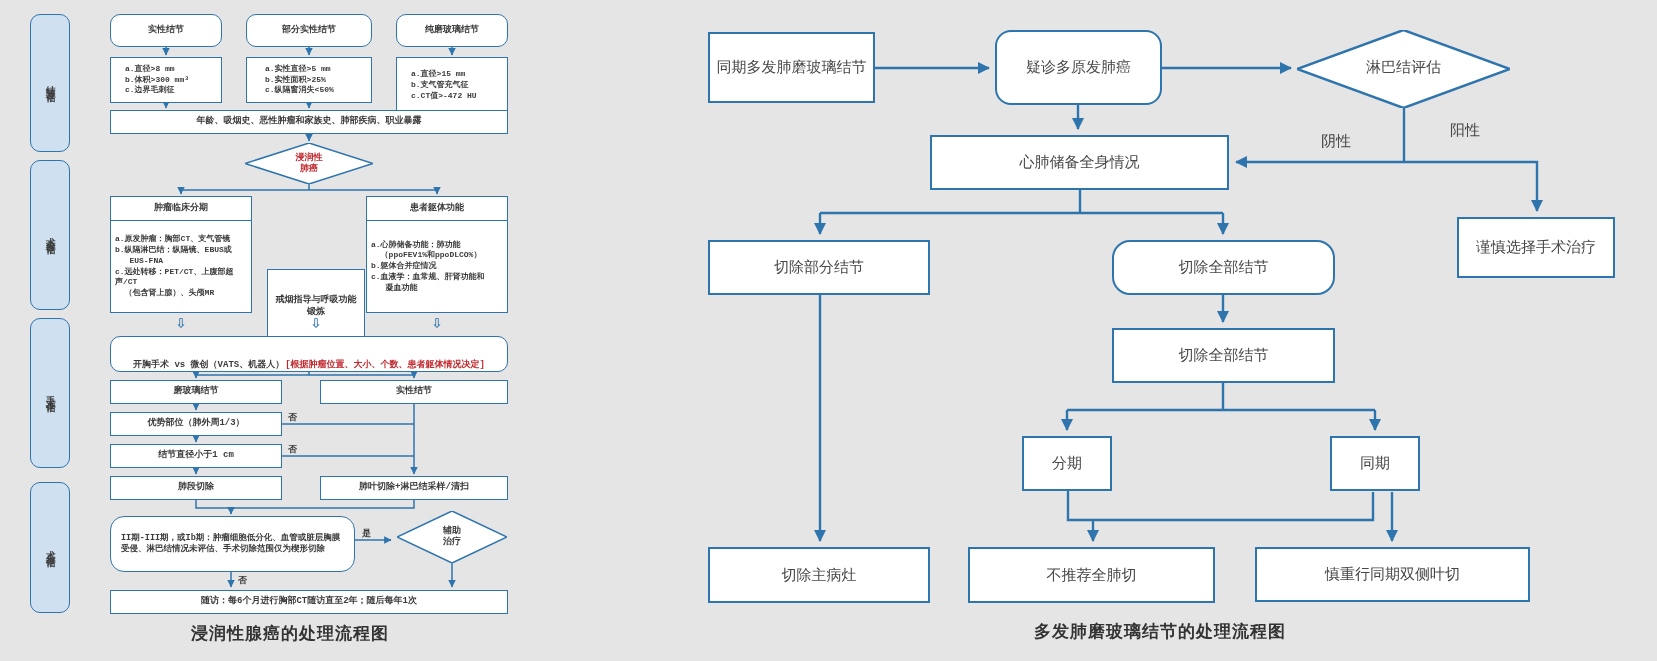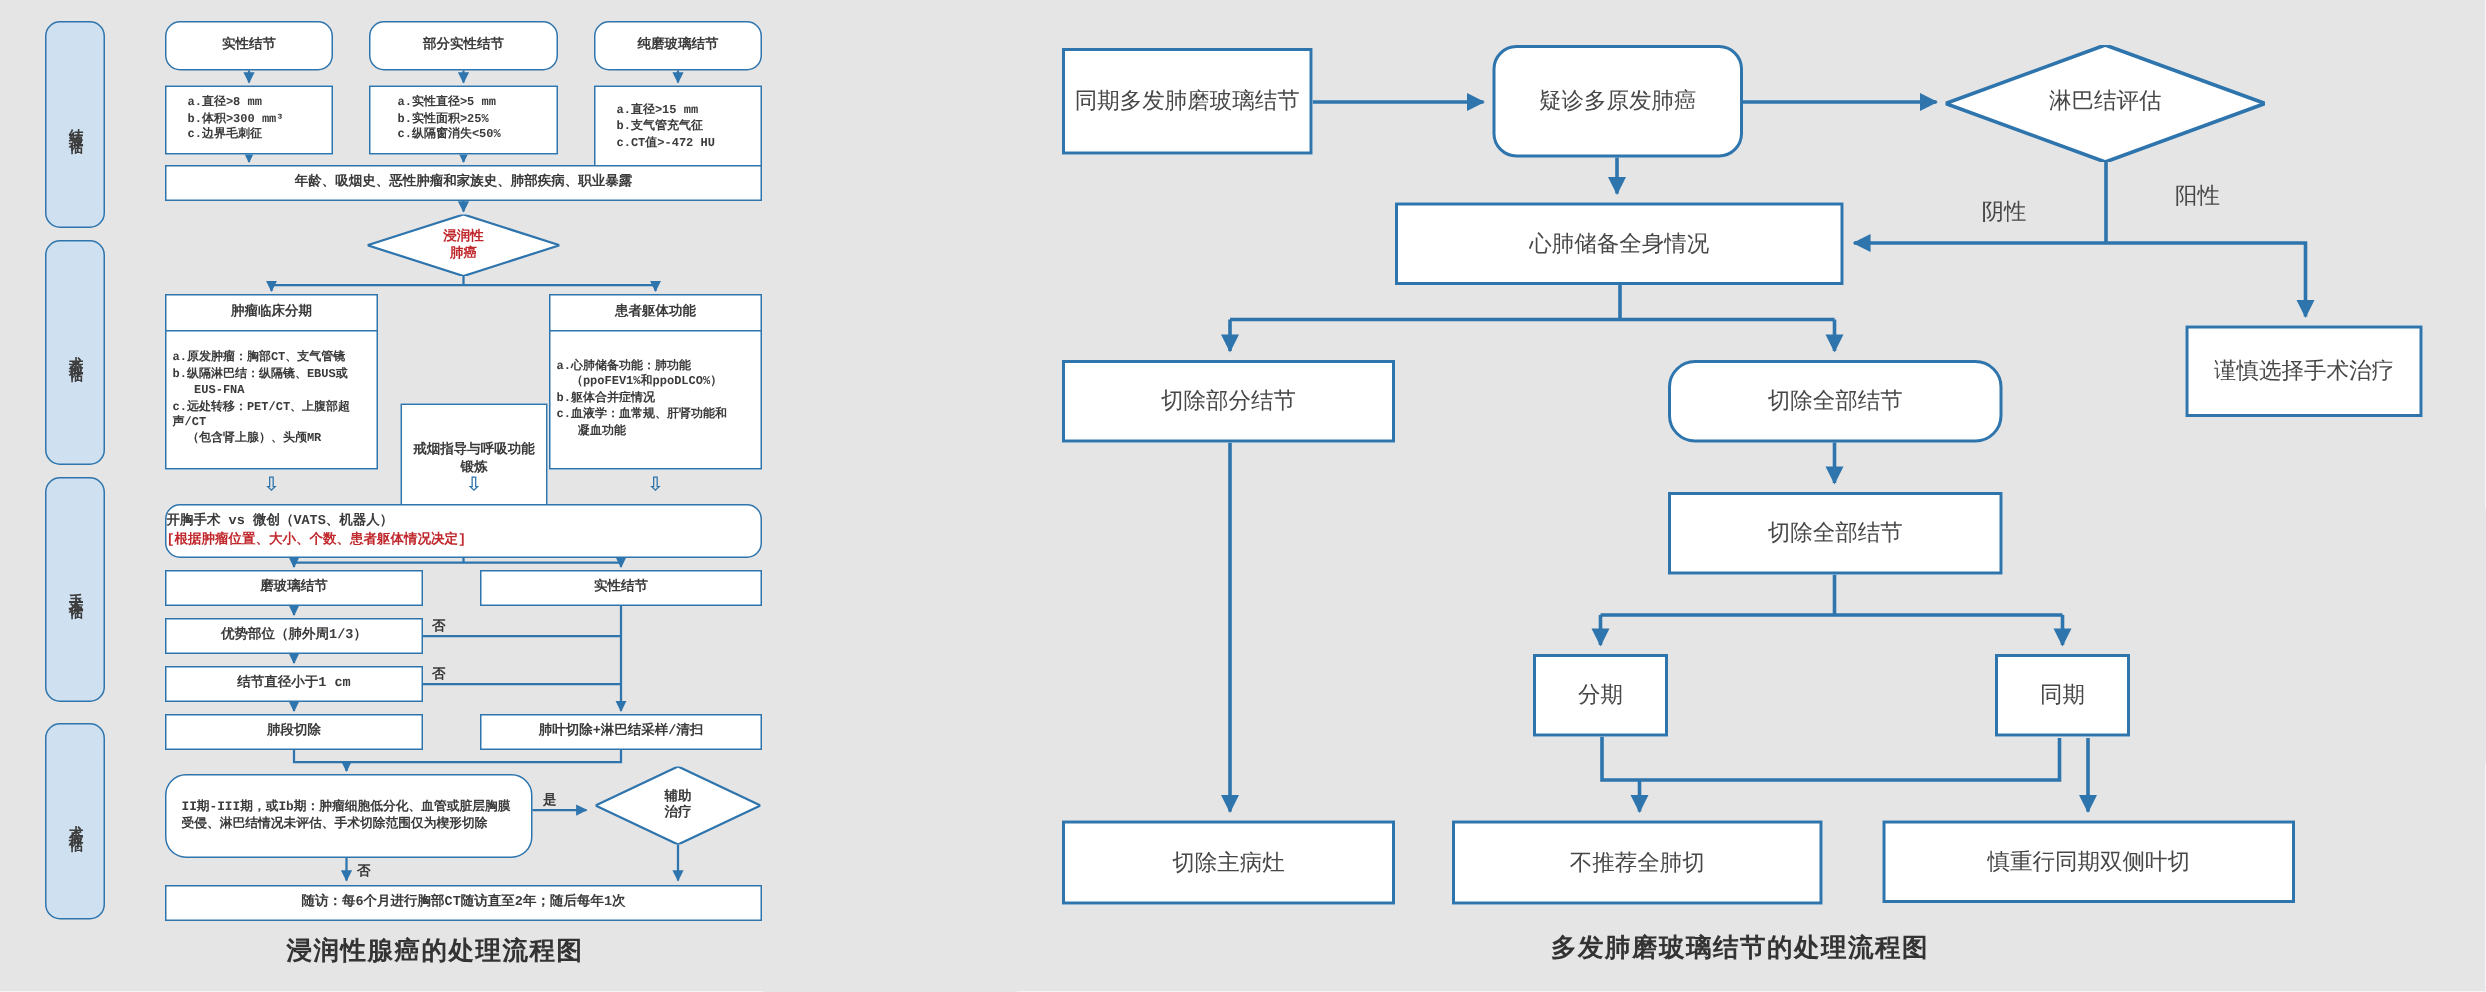--- a/index.html
+++ b/index.html
@@ -26,21 +26,21 @@
         display:flex;align-items:center;justify-content:center;text-align:center;}
   .lab{font-size:9px;font-weight:700;color:#3b3b3b;}
   .rlab{font-size:15px;color:#474747;}
   .red{color:#c0282d;}
   .caption{font-size:17px;font-weight:700;color:#333;text-align:center;letter-spacing:1px;}
   .diamond{display:block;}
   .diamond svg{position:absolute;left:0;top:0;}
   .dlabel{position:absolute;inset:0;display:flex;align-items:center;justify-content:center;
           text-align:center;white-space:pre-line;line-height:1.2;}
   .blockarrow{color:#2e74ad;font-size:17px;font-weight:700;text-align:center;line-height:1;}
-  .approach-inner{display:flex;flex-direction:column;gap:1px;align-items:flex-start;justify-content:center;
+  .approach-inner{display:flex;flex-direction:row;gap:1px;align-items:flex-end;justify-content:center;
           width:100%;height:100%;}
 </style>
 </head>
 <body>
 
 <div class="canvas">
 
   <svg class="wires" width="1657" height="661">
     <defs>
       <marker id="ah" markerWidth="5.6" markerHeight="5.6" refX="4.6" refY="2.5" orient="auto">

